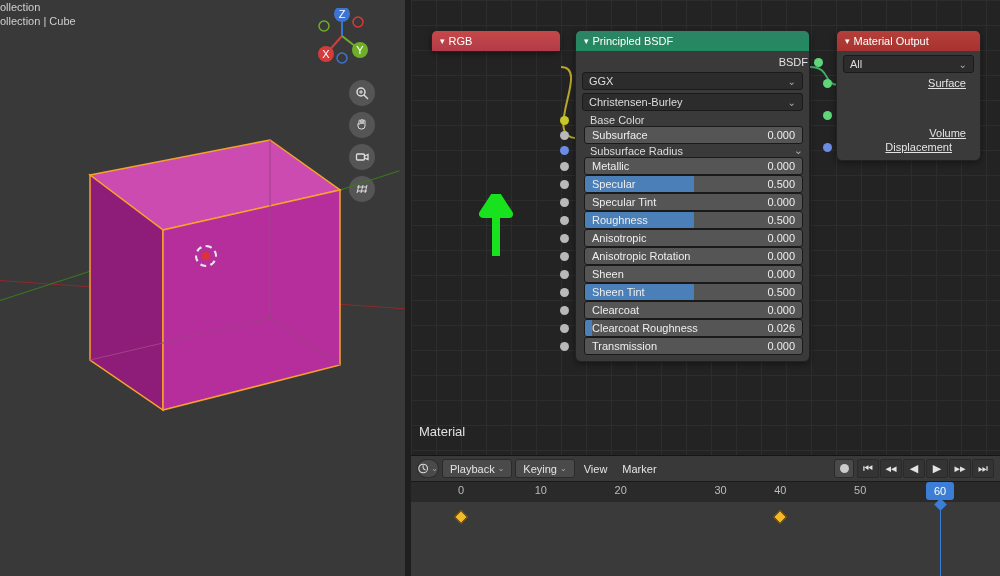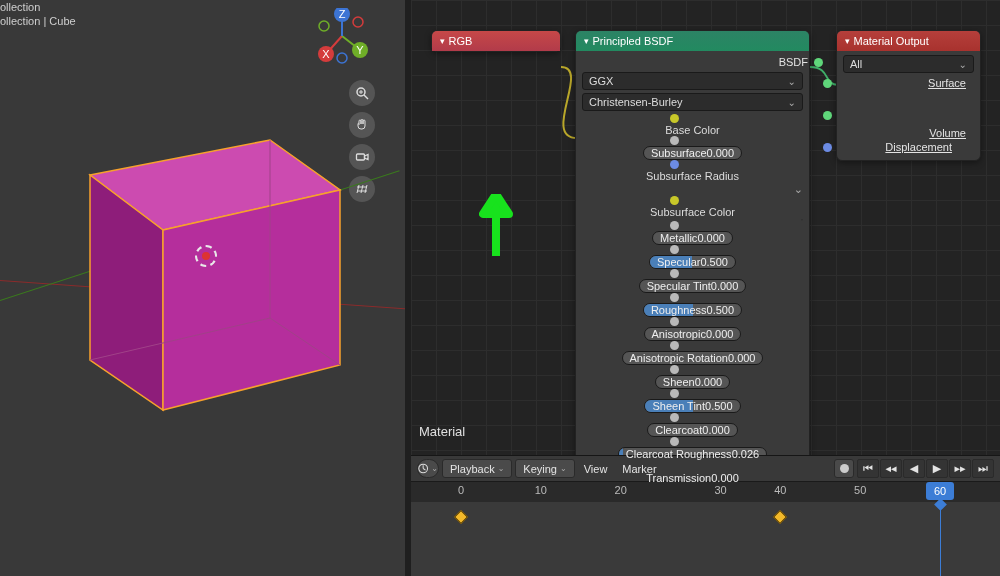--- a/index.html
+++ b/index.html
@@ -52,23 +52,23 @@
     background: radial-gradient(circle at 50% 50%, #fff 0%, rgba(255,255,255,0) 55%),
                 conic-gradient(from -90deg, #ff0040,#ff00b0,#d000ff,#5000ff,#0030ff,#00b0ff,#00ffd0,#30ff40,#c0ff00,#ffd000,#ff6000,#ff0040); }
   .valslider { width:14px; height:92px; background:linear-gradient(#e8e8e8,#080808); border:1px solid #222; border-radius:2px; }
   .swatch { height:14px; border:1px solid #111; border-radius:3px; background:#d41c9c; margin-top:4px; }
 
   
   .bsdf-node { left:164px; top:30px; width:235px; }
   .bsdf-node .node-header{ background:linear-gradient(#2c8365,#228a60); }
   .dropdown { background:#2c2c2c; border:1px solid #1a1a1a; border-radius:3px; padding:2px 6px; display:flex; justify-content:space-between; align-items:center; color:#ddd; font-size:11px; }
   .dropdown .chev{ color:#aaa; font-size:10px; }
-  .prop { display:flex; align-items:center; gap:1px;flex-direction:column; }
+  .prop { display:flex; align-items:center; gap:1px; }
   .prop .sock.in{ margin-right:3px; margin-left:-11px; }
-  .slider { flex:1; position:relative; background:#555; border-radius:8px; border:1px solid #1a1a1a; height:18px; display:flex; align-items:center; justify-content:space-between; padding:0 7px; color:#eee; font-size:11px; overflow:hidden; }
+  .slider { flex:1; position:relative; background:#555; border-radius:3px; border:1px solid #1a1a1a; height:18px; display:flex; align-items:center; justify-content:space-between; padding:0 7px; color:#eee; font-size:11px; overflow:hidden; }
   .slider .fill{ position:absolute; left:0; top:0; bottom:0; background:#4a7fb8; }
   .slider .lbl, .slider .val { position:relative; z-index:1; }
   .colorfield{ flex:1; height:18px; border-radius:3px; border:1px solid #1a1a1a; }
 
   
   .mo-node { left:425px; top:30px; width:145px; }
   .mo-node .node-header{ background:linear-gradient(#b53f3b,#a8322e); }
 
   .green-arrow{ position:absolute; left:68px; top:194px; }
 
@@ -208,25 +208,20 @@
               <span class="lbl">Subsurface</span>
               <span class="val">0.000</span>
             </div>
           </div>
           <div class="prop">
             <span class="sock in vec"></span>
             <span style="padding: 0px 6px;">Subsurface Radius</span>
             <span style="margin-left: auto; color: rgb(170, 170, 170);">⌄</span>
           </div>
           <div class="prop">
-            <span class="sock in color"></span>
-            <span style="flex: 0 0 auto; padding: 0px 6px;">Subsurface Color</span>
-            <div class="colorfield" style="background: rgb(232, 232, 232); max-width: 95px; margin-left: auto;"></div>
-          </div>
-          <div class="prop">
             <span class="sock in float"></span>
             <div class="slider">
               <div class="fill" style="width: 0%;"></div>
               <span class="lbl">Metallic</span>
               <span class="val">0.000</span>
             </div>
           </div>
           <div class="prop">
             <span class="sock in float"></span>
             <div class="slider">

